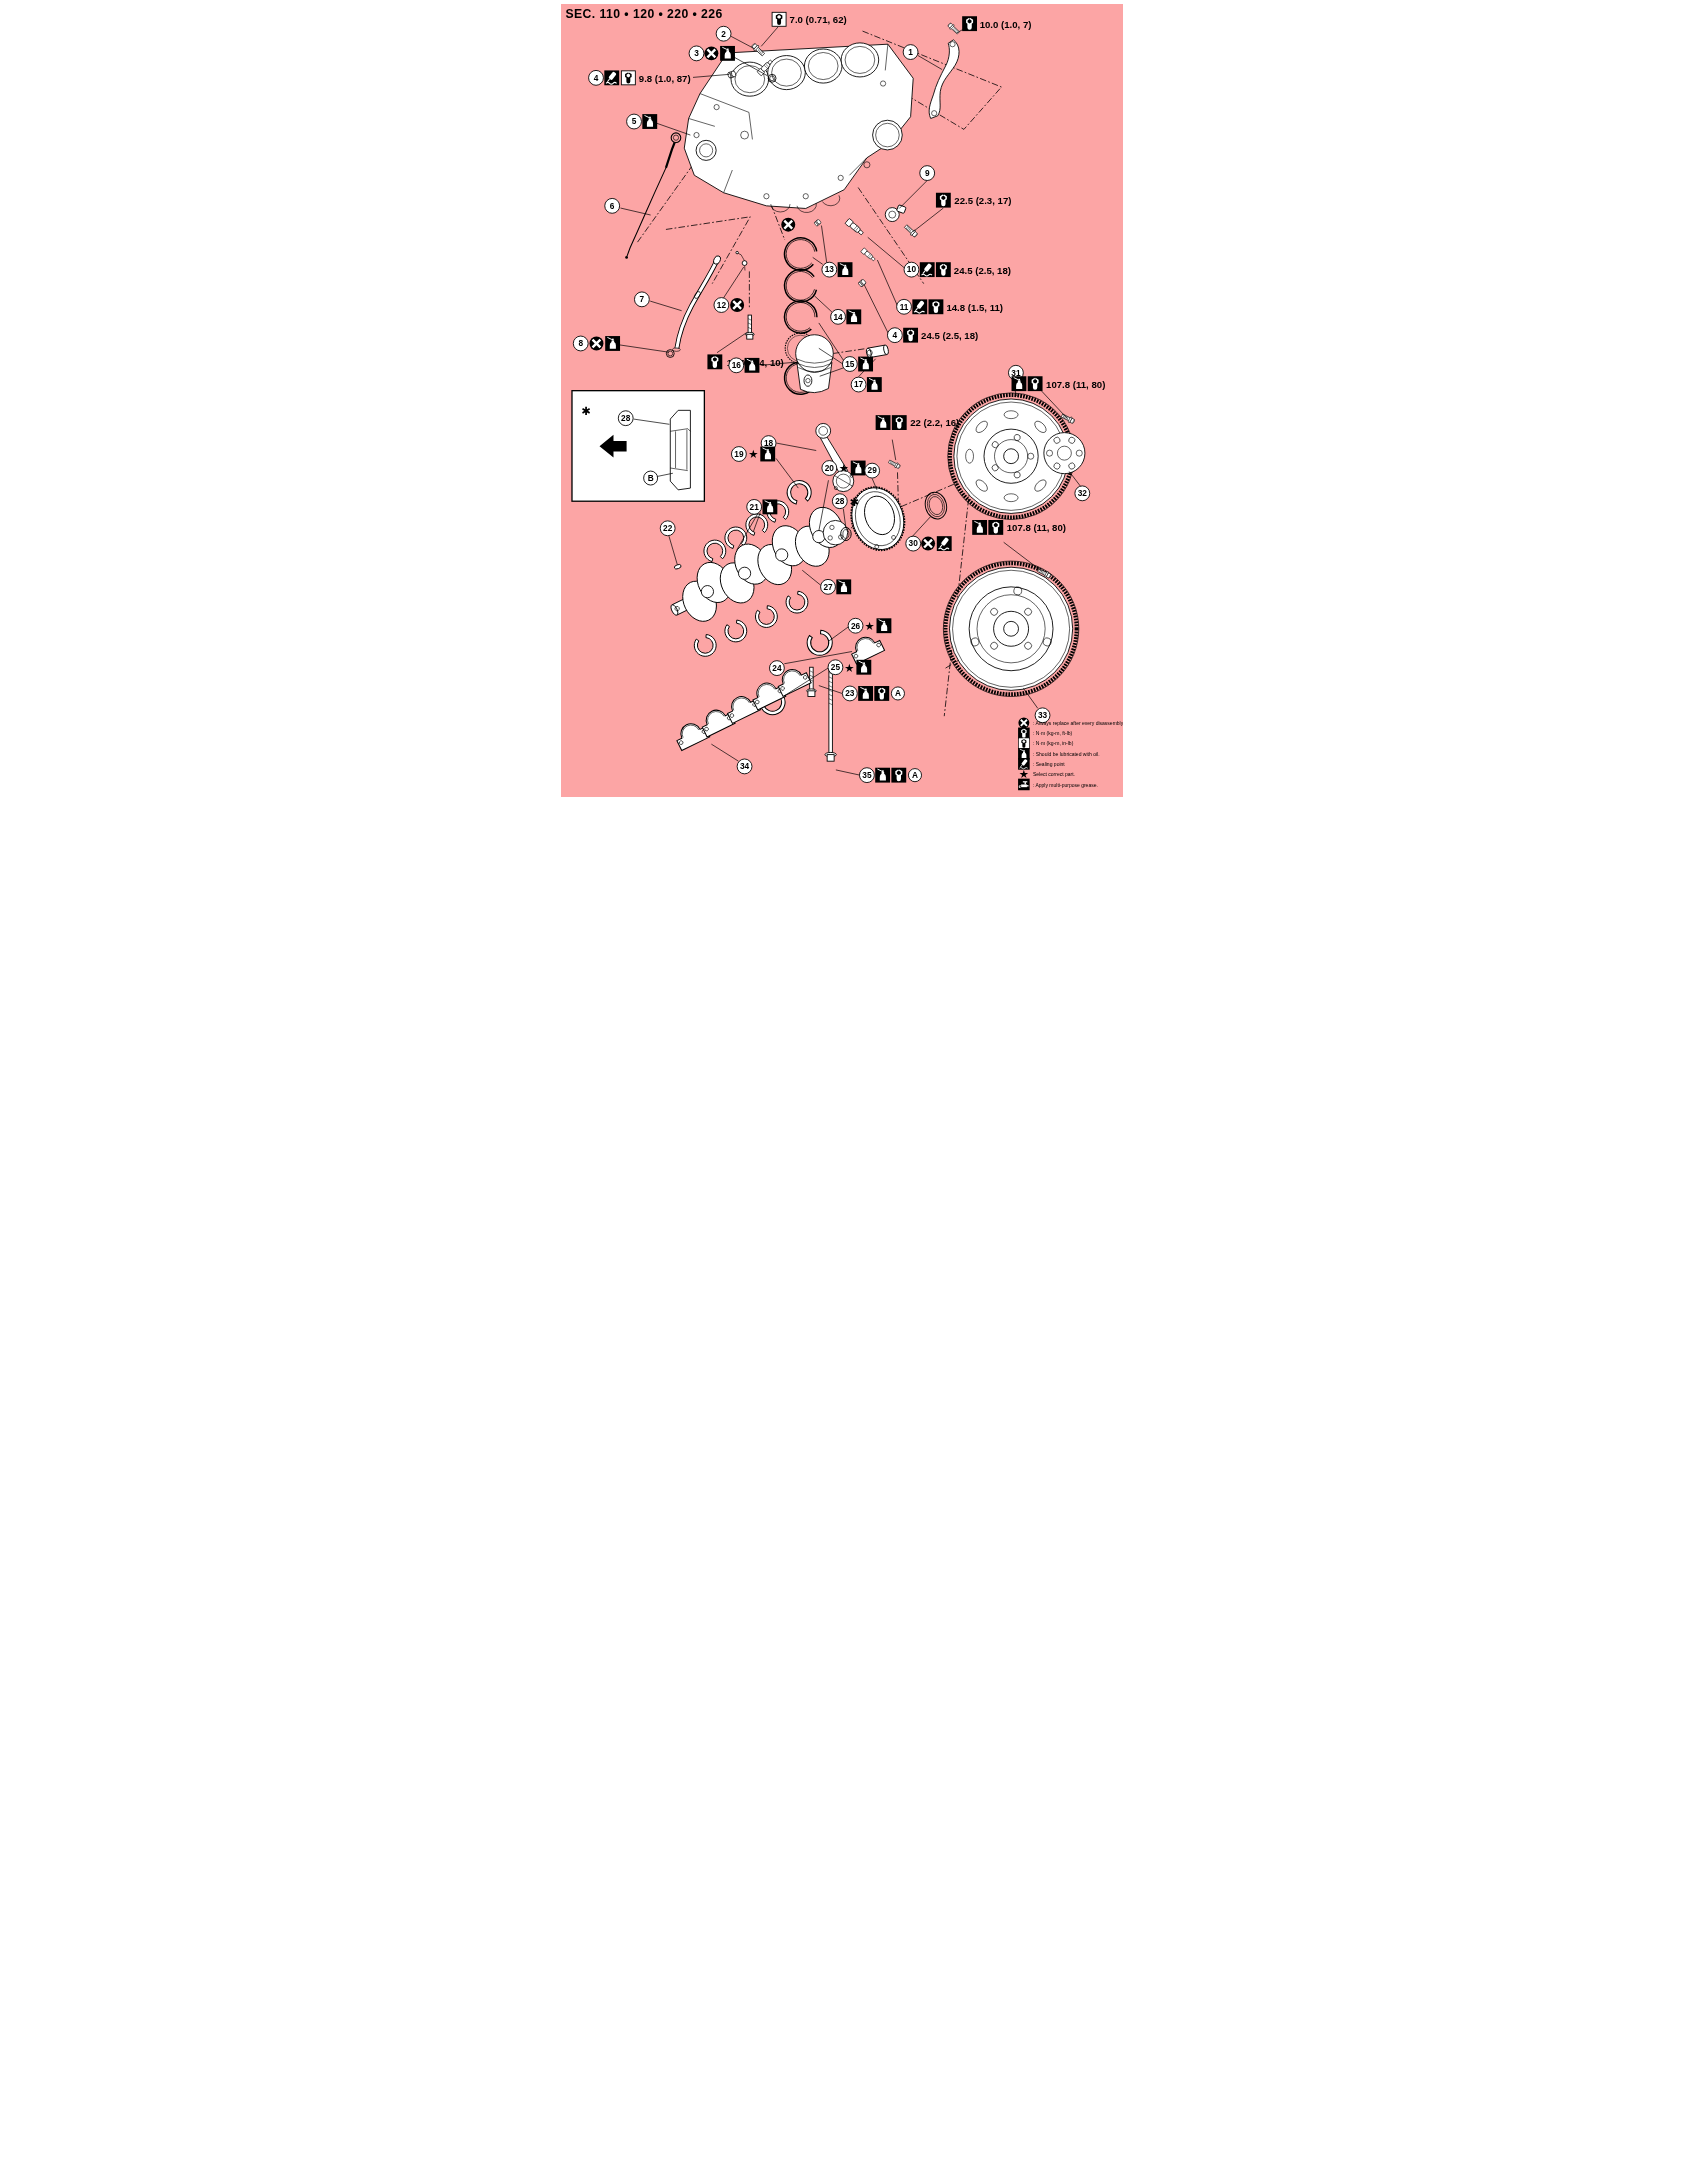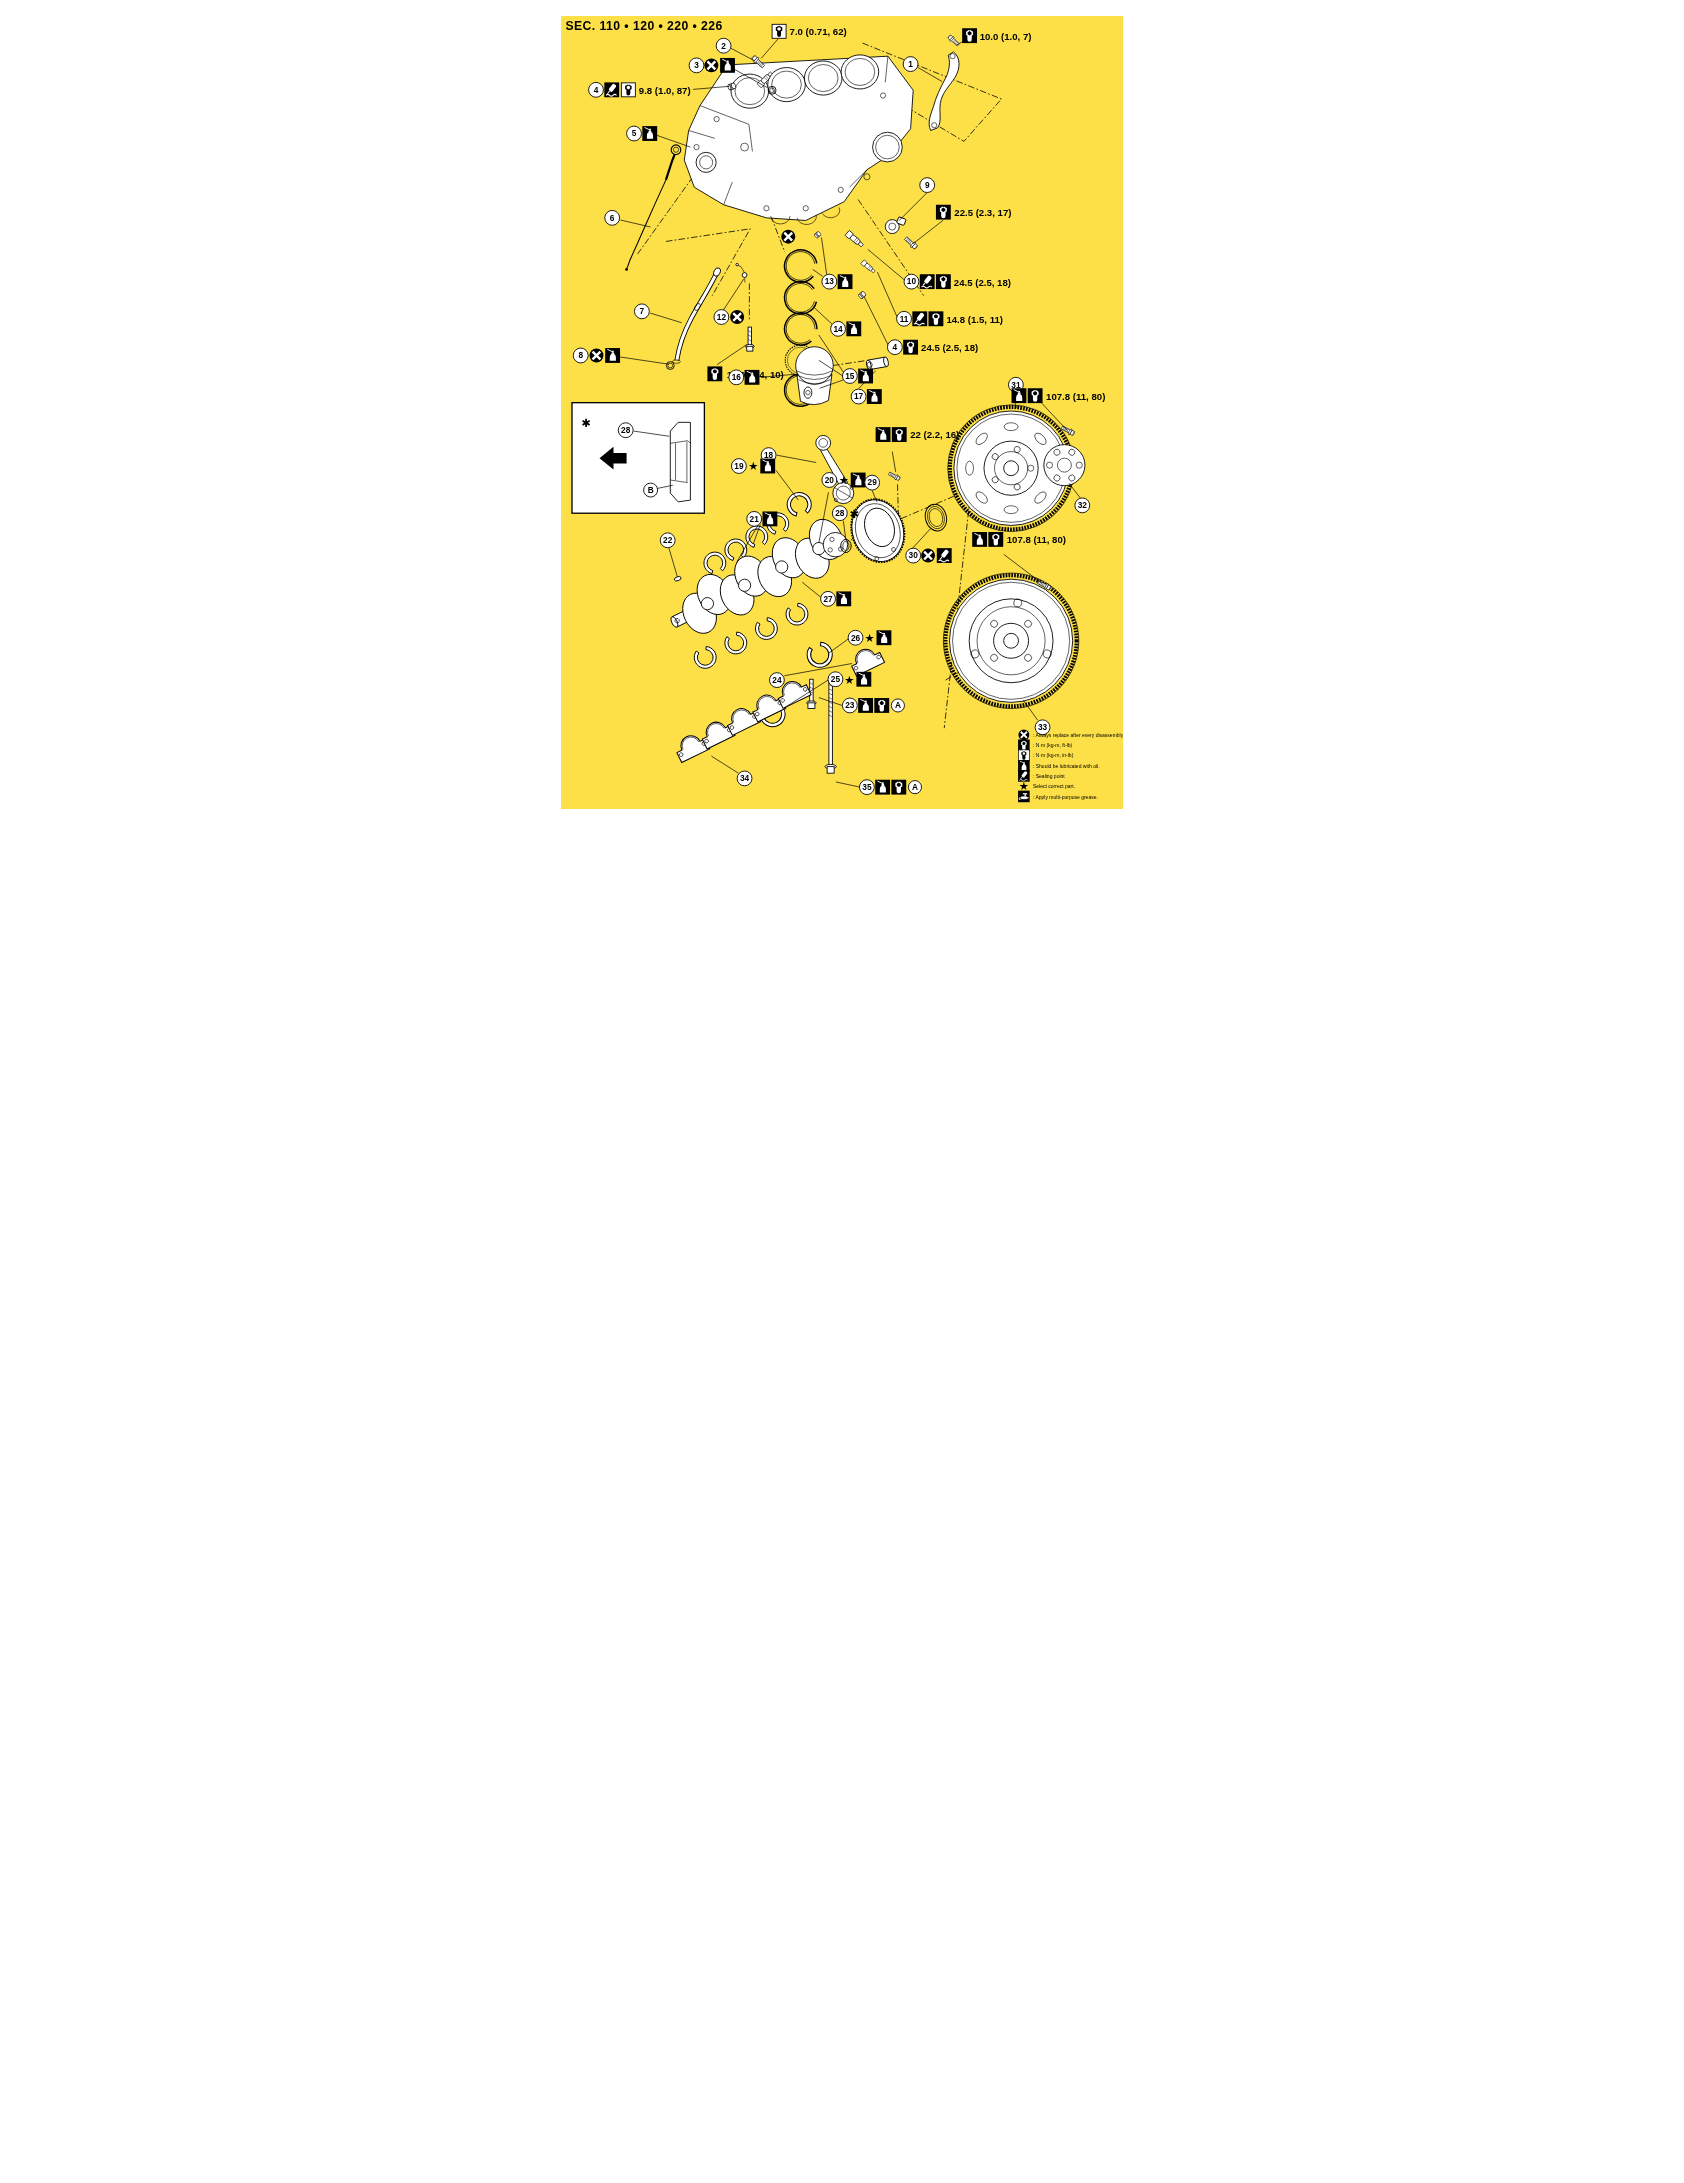--- a/index.html
+++ b/index.html
@@ -1,17 +1,17 @@
 <!DOCTYPE html>
 <html style="font-size:7px"><head>
 <meta charset="utf-8">
 <style>
   html,body{margin:0;padding:0;background:#fff;}
   body{font-family:"Liberation Sans","DejaVu Sans",sans-serif;}
-  #page{position:relative;width:562px;height:793px;background:#fde047;margin:16px auto;}
+  #page{position:relative;width:562px;height:793px;background:#fca5a5;margin:4px auto;}
   svg{position:absolute;left:0;top:0;}
   svg text{font-family:"Liberation Sans","DejaVu Sans",sans-serif;fill:#000;}
   .callout-num{font-size:19px;font-weight:bold;text-anchor:middle;}
   .torque{font-size:22px;font-weight:bold;}
   .legend-text{font-size:11.5px;}
   .star{font-size:26px;font-weight:bold;text-anchor:middle;}
   .ast{font-size:26px;font-weight:bold;}
   .part{fill:#fff;stroke:#000;stroke-width:2;}
   .thin{fill:none;stroke:#000;stroke-width:1.4;}
   .leader{stroke:#000;stroke-width:1.6;}

